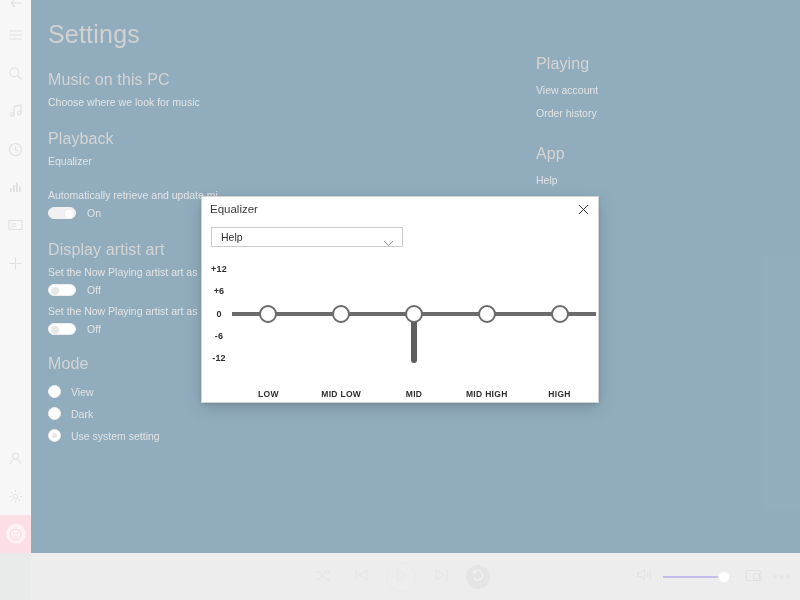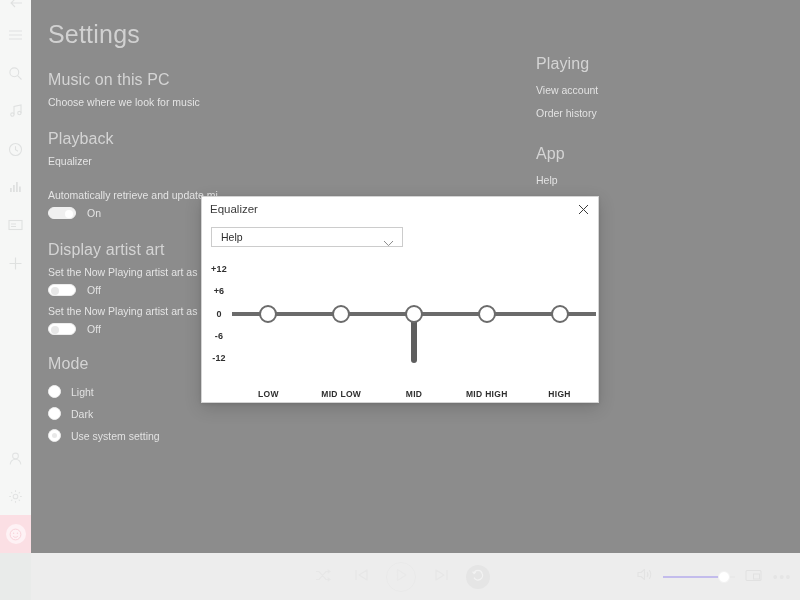--- a/index.html
+++ b/index.html
@@ -61,21 +61,21 @@
   }
   .back-arrow {
     position: absolute; left: 0; top: -10px; width: 31px; height: 26px;
     display:flex; align-items:center; justify-content:center;
     color: #b9bcbb;
   }
 
   
   .content {
     position: absolute; left: 31px; top: 0; right: 0; height: 553px;
-    background: #000000; z-index: 8;
+    background: #0c4a6e; z-index: 8;
     overflow: hidden;
   }
   .col-left { position: absolute; left: 17px; top: 20px; width: 300px; }
   .col-right { position: absolute; left: 505px; top: 55px; width: 240px; }
 
   .page-title {
     font-size: 25px; font-weight: 400; color: #9a9a9a;
     letter-spacing: .2px; margin-bottom: 22px;
   }
   .sec-head {
@@ -411,21 +411,21 @@
               </div>
             <div class="toggle-label">Off</div>
           </div>
         </div>
       </div>
 
       <div class="grp" style="margin-top:20px">
         <div class="sec-head" style="margin-bottom:12px">Mode</div>
         <div class="radio-row">
           <div class="radio"></div>
-          <div class="radio-label">Light</div>
+          <div class="radio-label">View</div>
         </div>
         <div class="radio-row">
           <div class="radio"></div>
           <div class="radio-label">Dark</div>
         </div>
         <div class="radio-row">
           <div class="radio checked"></div>
           <div class="radio-label">Use system setting</div>
         </div>
       </div>

